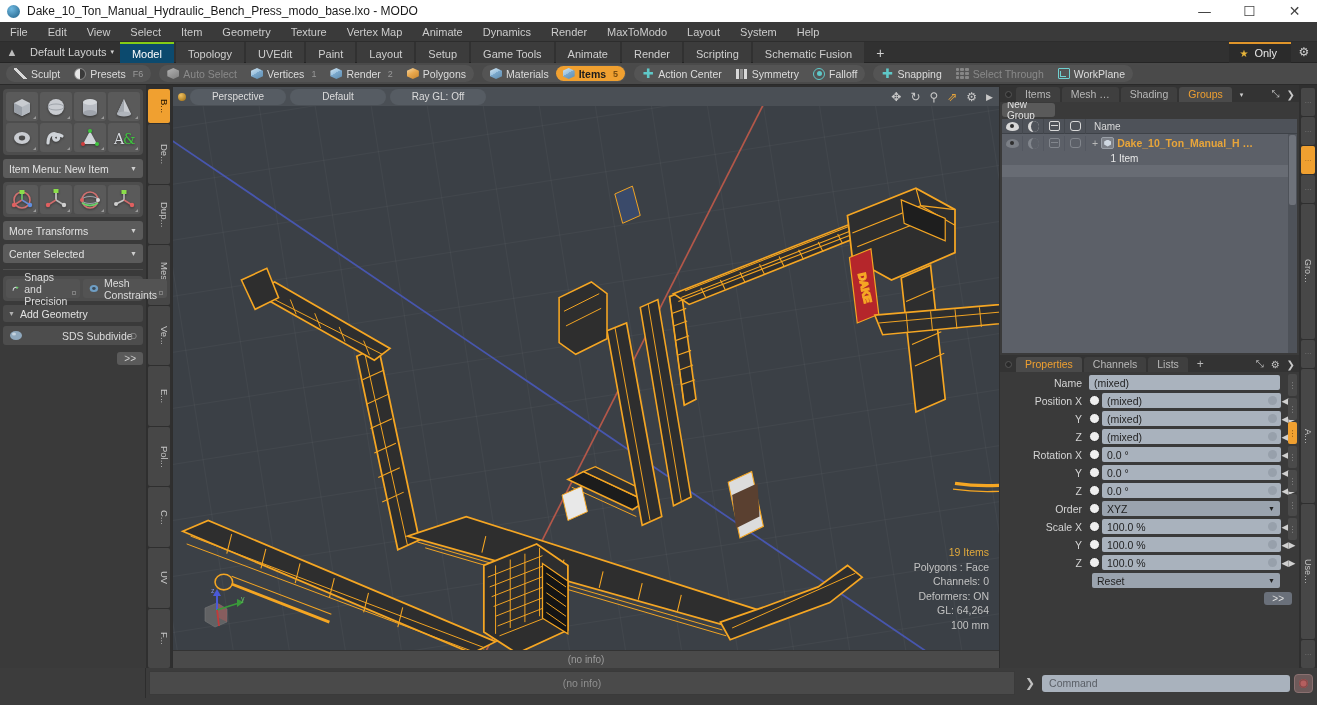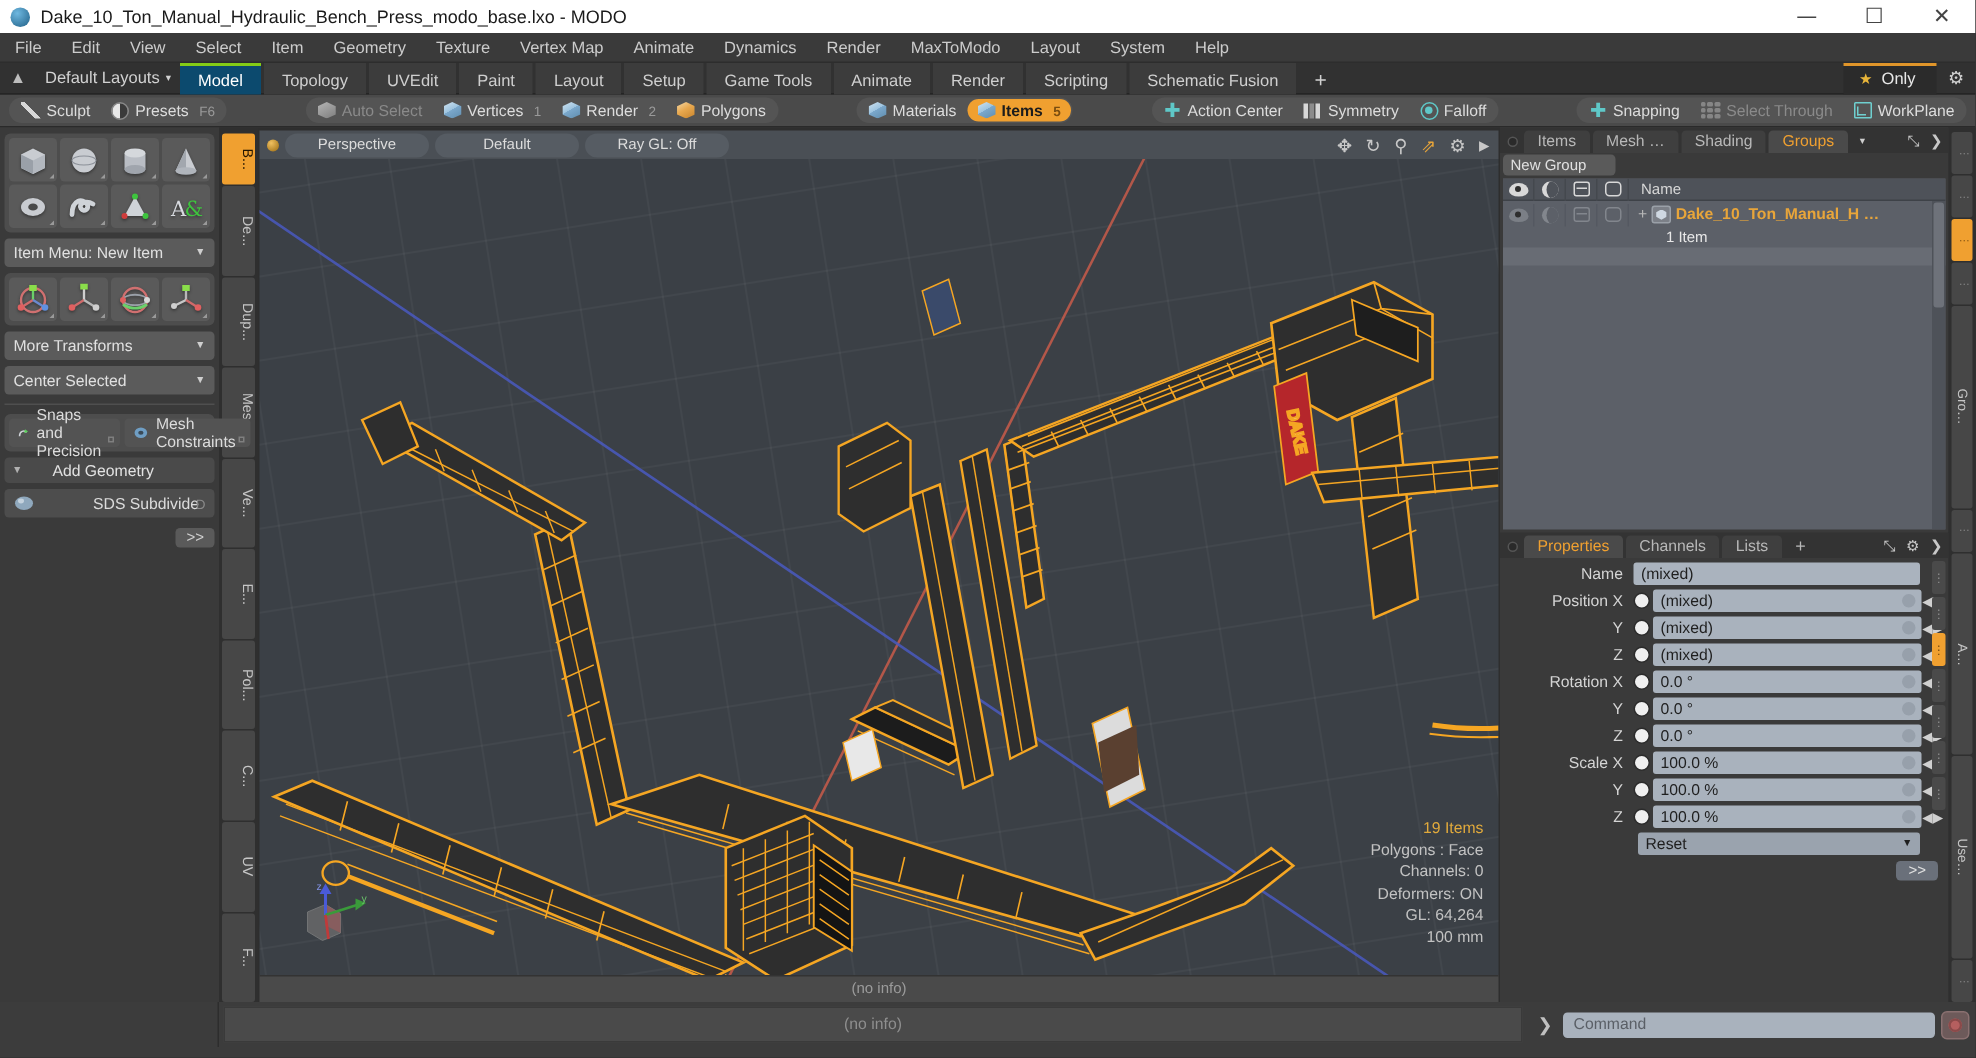--- a/index.html
+++ b/index.html
@@ -69,21 +69,21 @@
   }
   #only-tab .star { color: #e8b53a; font-size: 10px; }
   #gear-tab {
     width: 26px; height: 21px; display: flex; align-items: center; justify-content: center;
     color: #cfcfcf; font-size: 12px;
   }
 
   
   #modebar {
     height: 22px; background: #4a4a4a; display: flex; align-items: center;
-    border-bottom: 1px solid #2a2a2a; padding: 0 2px; gap: 0; justify-content: space-between;
+    border-bottom: 1px solid #2a2a2a; padding: 0 2px; gap: 0;
   }
   .mgroup { display: flex; align-items: center; background: #545454; border-radius: 9px;
     height: 17px; margin: 0 4px; padding: 0 1px; }
   .mbtn {
     height: 15px; display: flex; align-items: center; gap: 4px; padding: 0 7px;
     font-size: 10.5px; color: #dcdcdc; border-radius: 8px; white-space: nowrap;
   }
   .mbtn.dim { color: #8a8a8a; }
   .mbtn.active { background: #f0a030; color: #1c1c1c; font-weight: bold; }
   .mbtn .num { color: #9a9a9a; font-size: 9px; margin-left: 3px; }
@@ -129,21 +129,21 @@
     height: 19px; background: #5b5b5b; border-radius: 3px; display: flex; align-items: center;
     padding: 0 6px; font-size: 10.5px; color: #e0e0e0; justify-content: space-between;
   }
   .dropsel .caret { font-size: 7px; color: #cfcfcf; }
   .listbtn {
     height: 19px; background: #535353; border-radius: 3px; display: flex; align-items: center;
     gap: 5px; padding: 0 6px; font-size: 10.5px; color: #dcdcdc; position: relative;
   }
   .listbtn .sqd { position:absolute; right:4px; bottom:3px; width:4px; height:4px;
     border:1px solid #7f7f7f; }
-  .sec-head { height: 17px; display: flex; align-items: center; gap: 20px;
+  .sec-head { height: 17px; display: flex; align-items: center; gap: 5px;
     font-size: 10.5px; color: #e2e2e2; background: #4a4a4a; border-radius: 3px; padding: 0 5px;}
   .sec-head .tri { font-size: 7px; color: #b0b0b0; }
   .grp-box { background: #4d4d4d; border-radius: 4px; padding: 3px; display:flex;
     gap: 3px; }
   #leftpanel .expander { display: flex; justify-content: flex-end; padding-top: 3px; }
   #leftpanel .expander div { background:#5a5a5a; border-radius:3px; padding:1px 7px;
     font-size:10px; color:#d0d0d0; }
   .divline { height:1px; background:#4f4f4f; margin: 2px 0; }
 
   
@@ -195,21 +195,21 @@
     color: #b8b8b8; background: #3f3f3f; margin-right: 2px; border-radius: 3px 3px 0 0;
     white-space: nowrap; }
   .ptab.active { background: #4a4a4a; color: #f0a030; }
   .ptab.plus { background: transparent; font-size: 12px; padding: 0 7px; }
   .ptab.caret { background: transparent; font-size: 7px; padding: 0 6px; color:#cfcfcf; }
   .ptabs-right { position: absolute; right: 4px; bottom: 2px; display: flex; gap: 7px;
     align-items: center; color: #c8c8c8; font-size: 10px; }
 
   #groups-panel { height: 270px; display: flex; flex-direction: column; background: #3a3a3a; }
   #newgroup-row { height: 16px; padding: 1px 2px; }
-  #newgroup-btn { background: #5a5a5a; border-radius: 3px; height: 14px; width: 75px;
+  #newgroup-btn { background: #5a5a5a; border-radius: 3px; height: 14px; width: 53px;
     display: flex; align-items: center; padding-left: 5px; font-size: 10px; color: #e0e0e0; }
   #grouplist { flex: 1; background: #5c6068; margin: 1px 2px 2px 2px; position: relative;
     overflow: hidden; }
   .glist-head { height: 15px; background: #4e5259; display: flex; align-items: center;
     border-bottom: 1px solid #3e4248; }
   .gcol { width: 21px; height: 15px; display: flex; align-items: center; justify-content: center;
     border-right: 1px solid #44484e; }
   .glist-head .namecol { padding-left: 8px; font-size: 10px; color: #d8d8d8; }
   .grow { height: 18px; display: flex; align-items: center; background: #5c6068; }
   .grow .gcol { border-right: 1px solid #545861; }
@@ -922,20 +922,28 @@
               <div class="parrows">◀▶</div>
             </div>
             <div class="prow">
               <div class="plabel">Z</div>
               <div class="pradio"></div>
               <div class="pfield">0.0 °<span class="dimcirc"></span></div>
               <div class="parrows">◀▶</div>
             </div>
           </div>
 
+        <div class="prow">
+          <div class="plabel">Order</div>
+          <div class="pradio"></div>
+          <div class="pselect" style="margin-right:16px;">
+            <span>XYZ</span>
+            <span class="caret">▼</span>
+          </div>
+        </div>
 
         <div id="scale-rows">
             <div class="prow">
               <div class="plabel">Scale X</div>
               <div class="pradio"></div>
               <div class="pfield">100.0 %<span class="dimcirc"></span></div>
               <div class="parrows">◀▶</div>
             </div>
             <div class="prow">
               <div class="plabel">Y</div>

